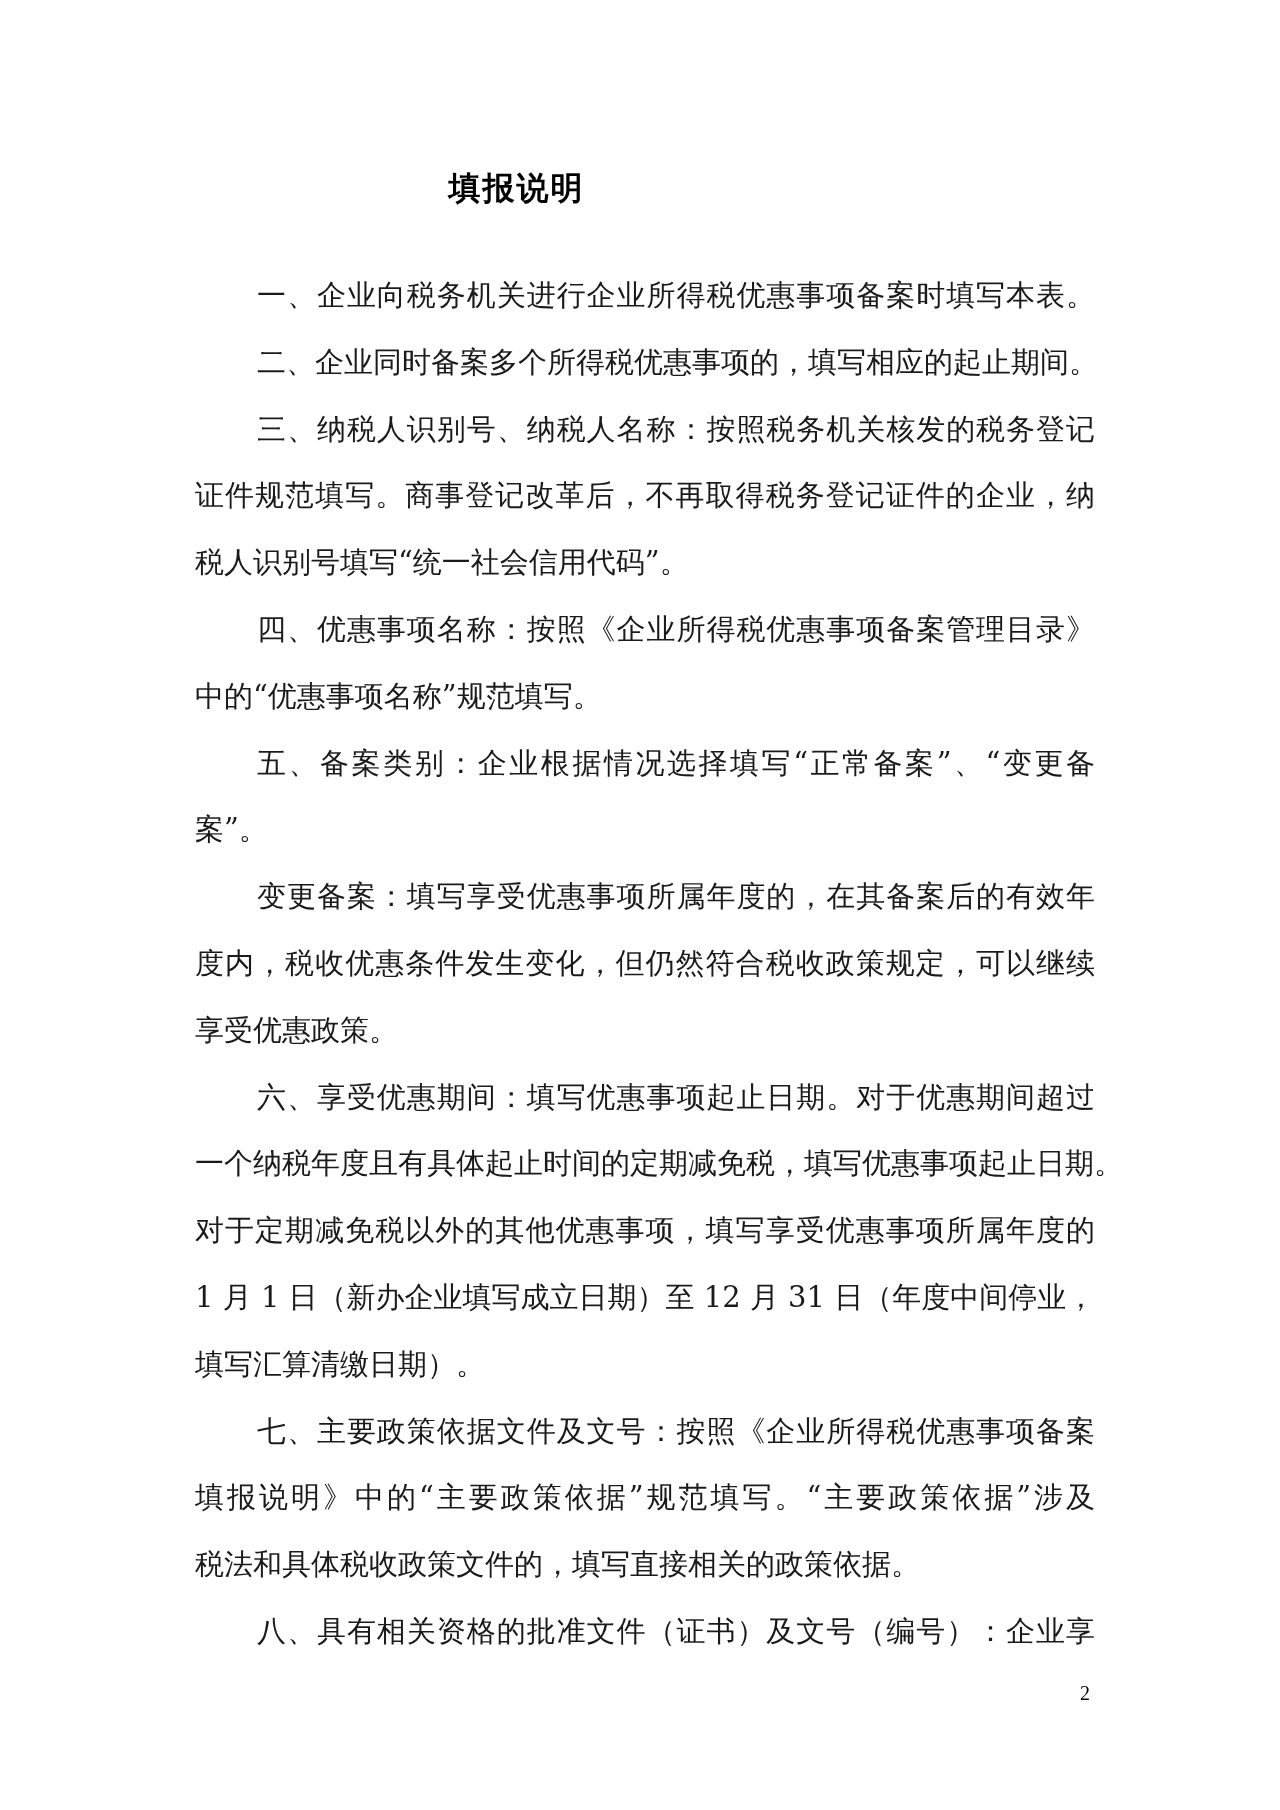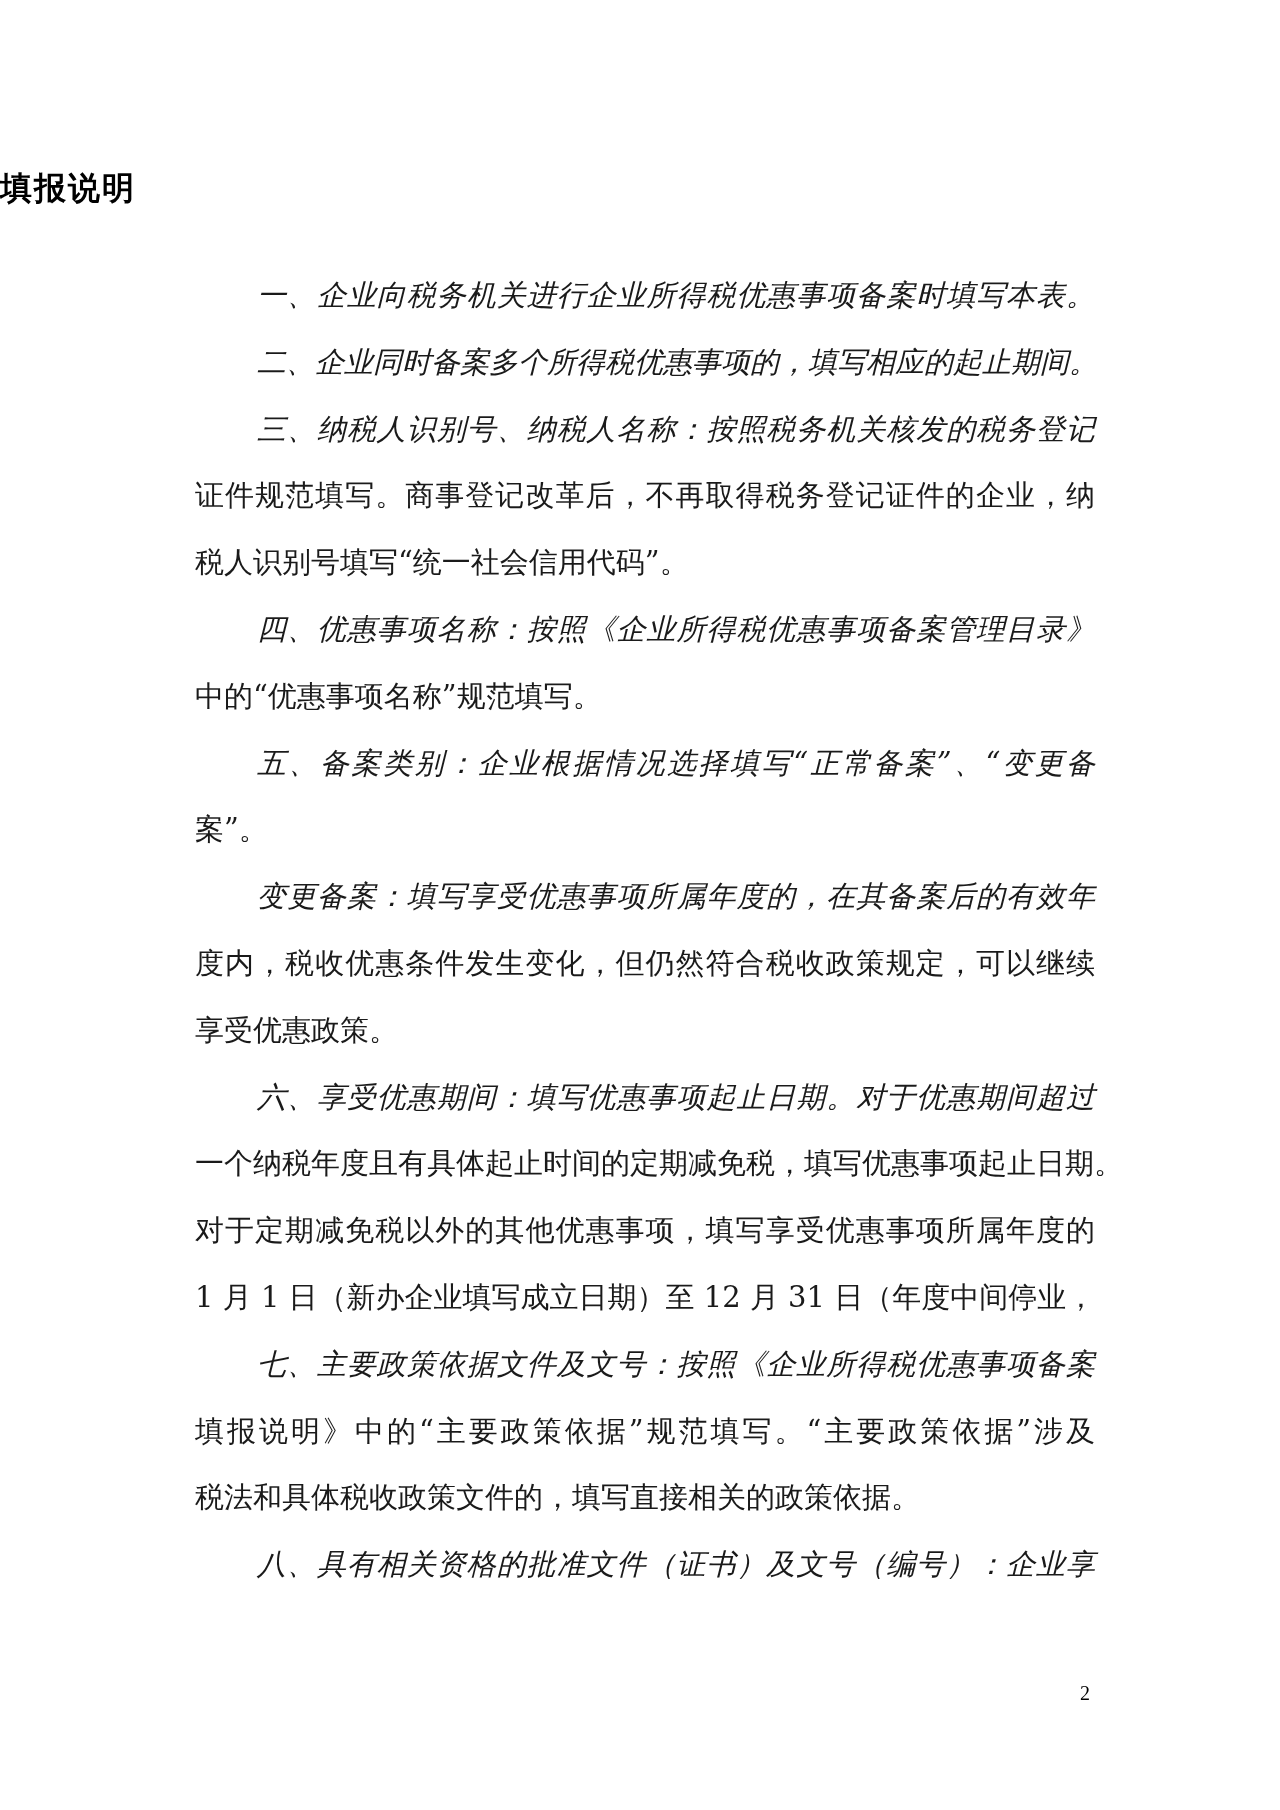--- a/index.html
+++ b/index.html
@@ -1,25 +1,25 @@
 <!DOCTYPE html>
 <html><head>
   <meta charset="utf-8">
   <style>
     html, body { margin: 0; padding: 0; background: #ffffff; }
     body { width: 1280px; height: 1810px; position: relative; overflow: hidden;
            font-family: "DejaVu Serif", "Liberation Serif", serif; color: #111; }
-    .title { position: absolute; left: 0; width: 1033px; top: 168px; 
+    .title { position: absolute; left: 0; width: 1033px; top: 168px; text-align: center;
              font-family: "DejaVu Sans", "Liberation Sans", sans-serif; font-weight: bold;
              font-size: 32px; line-height: 40px; letter-spacing: 2px; color: #000; }
     .body { position: absolute; left: 195px; top: 262px; width: 900px; }
     .line { height: 66.8px; line-height: 66.8px; font-size: 29px; white-space: nowrap;
             overflow: visible; color: #1a1a1a; }
     .line.justify { text-align: justify; text-align-last: justify; }
-    .line.indent { padding-left: 62px; font-style: italic; }
+    .line.indent { padding-left: 62px; }
     .pagenum { position: absolute; left: 1070px; top: 1682px; width: 30px; text-align: center;
                font-family: "Liberation Serif", "DejaVu Serif", serif; font-size: 20px; color: #000; }
   </style>
 </head>
 <body>
 
 <div class="title">填报说明</div>
 
 <div class="body">
   <div class="line indent justify">一、企业向税务机关进行企业所得税优惠事项备案时填写本表。</div>
@@ -31,19 +31,20 @@
   <div class="line">中的“优惠事项名称”规范填写。</div>
   <div class="line indent justify">五、备案类别：企业根据情况选择填写“正常备案”、“变更备</div>
   <div class="line">案”。</div>
   <div class="line indent justify">变更备案：填写享受优惠事项所属年度的，在其备案后的有效年</div>
   <div class="line justify">度内，税收优惠条件发生变化，但仍然符合税收政策规定，可以继续</div>
   <div class="line">享受优惠政策。</div>
   <div class="line indent justify">六、享受优惠期间：填写优惠事项起止日期。对于优惠期间超过</div>
   <div class="line justify">一个纳税年度且有具体起止时间的定期减免税，填写优惠事项起止日期。</div>
   <div class="line justify">对于定期减免税以外的其他优惠事项，填写享受优惠事项所属年度的</div>
   <div class="line justify">1 月 1 日（新办企业填写成立日期）至 12 月 31 日（年度中间停业，</div>
+  <div class="line">填写汇算清缴日期）。</div>
   <div class="line indent justify">七、主要政策依据文件及文号：按照《企业所得税优惠事项备案</div>
   <div class="line justify">填报说明》中的“主要政策依据”规范填写。“主要政策依据”涉及</div>
   <div class="line">税法和具体税收政策文件的，填写直接相关的政策依据。</div>
   <div class="line indent justify">八、具有相关资格的批准文件（证书）及文号（编号）：企业享</div>
 </div>
 
 <div class="pagenum">2</div>
 
 </body></html>

